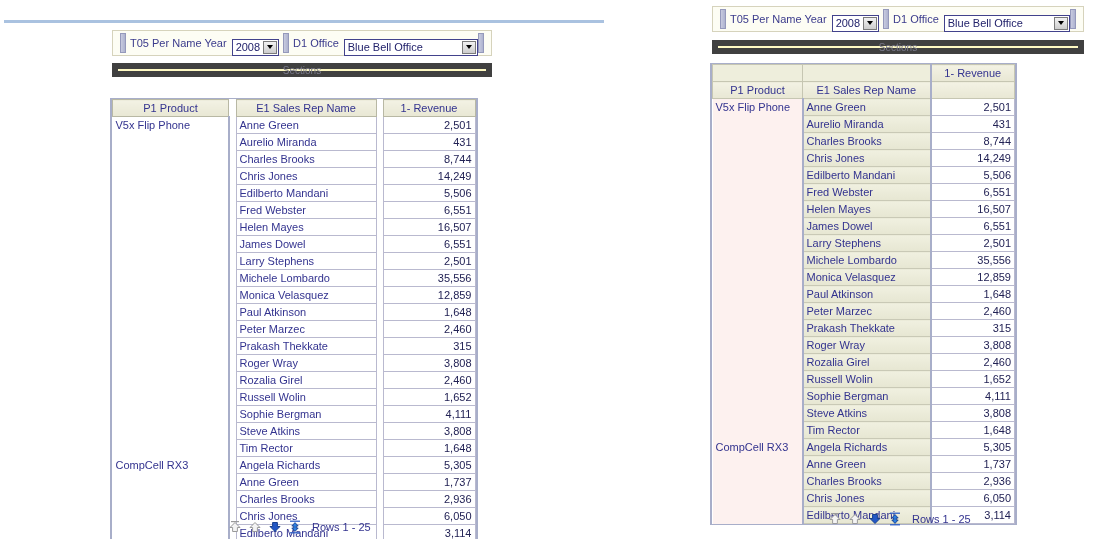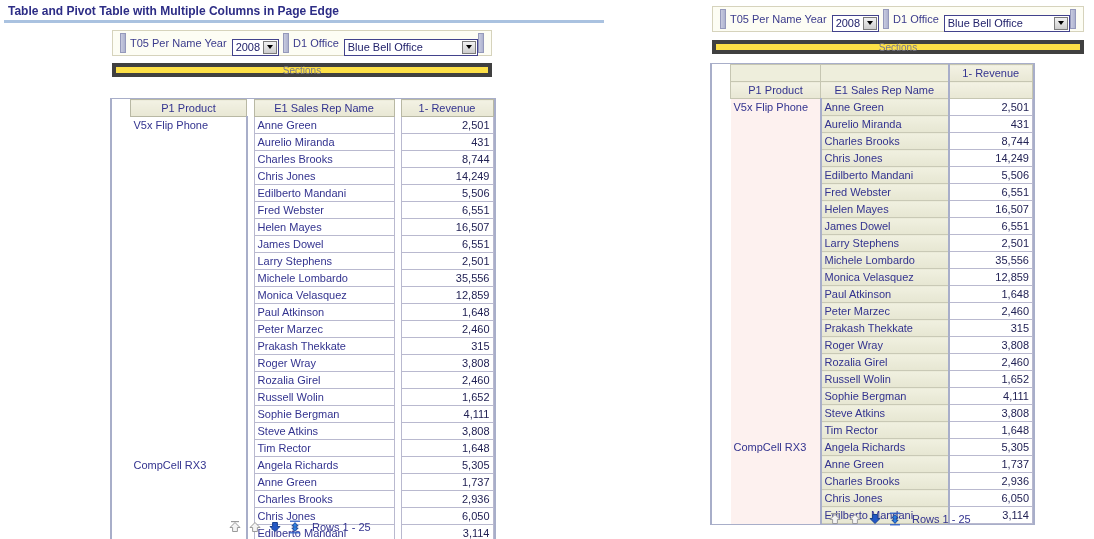--- a/index.html
+++ b/index.html
@@ -70,30 +70,30 @@
     width: 0; height: 0;
     border-left: 3px solid transparent;
     border-right: 3px solid transparent;
     border-top: 4px solid #000000;
   }
 
   
   .sections-bar {
     position: absolute;
     height: 14px;
-    background: #fde047;
-    border: 4px solid #404040;
+    background: #fef9c3;
+    border: 6px solid #404040;
     box-sizing: border-box;
     color: #7a7a8c;
     font-size: 10px;
     display: flex; align-items: center; justify-content: center;
   }
 
   
-  table.grid { border-collapse: collapse; font-size: 11px; margin-left: 18px; }
+  table.grid { border-collapse: collapse; font-size: 11px; }
   table.grid td, table.grid th {
     font-weight: normal;
     padding: 0 3px;
     height: 16px; line-height: 16px;
     white-space: nowrap;
     box-sizing: border-box;
   }
 
   
   .left-table-wrap {
@@ -188,21 +188,20 @@
     font-size: 11px; color: #33338f;
   }
   .nav-icon { width: 14px; height: 14px; display: block; }
   .rows-label { margin-left: 4px; white-space: nowrap; color: #33338f; }
 </style>
 </head>
 <body>
 
 <div id="root">
 
-  <div class="report-title">Table and Pivot Table with Multiple Columns in Page Edge</div>
   <div class="title-rule"></div>
 
   <div class="prompt-frame" style="left:112px; top:30px; width:380px; height:26px;">
     <div class="drag-handle"></div>
     <span class="prompt-label">T05 Per Name Year</span>
     <div class="fake-select" style="width:48px;">
       <span>2008</span>
       <span class="arrow-box">
           <span class="caret"></span>
         </span>

